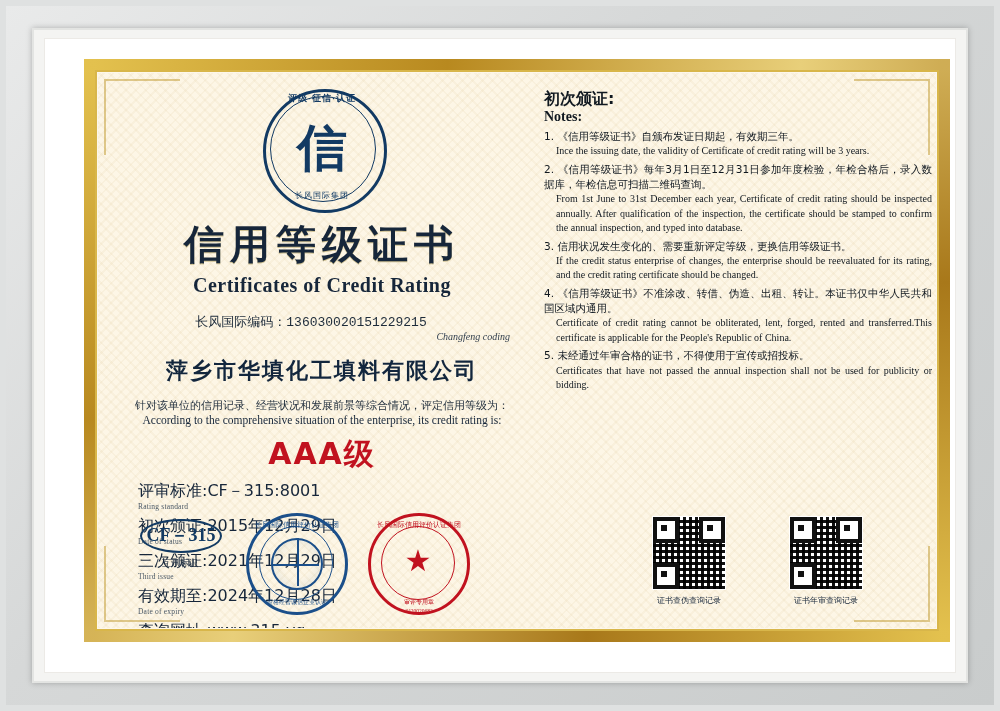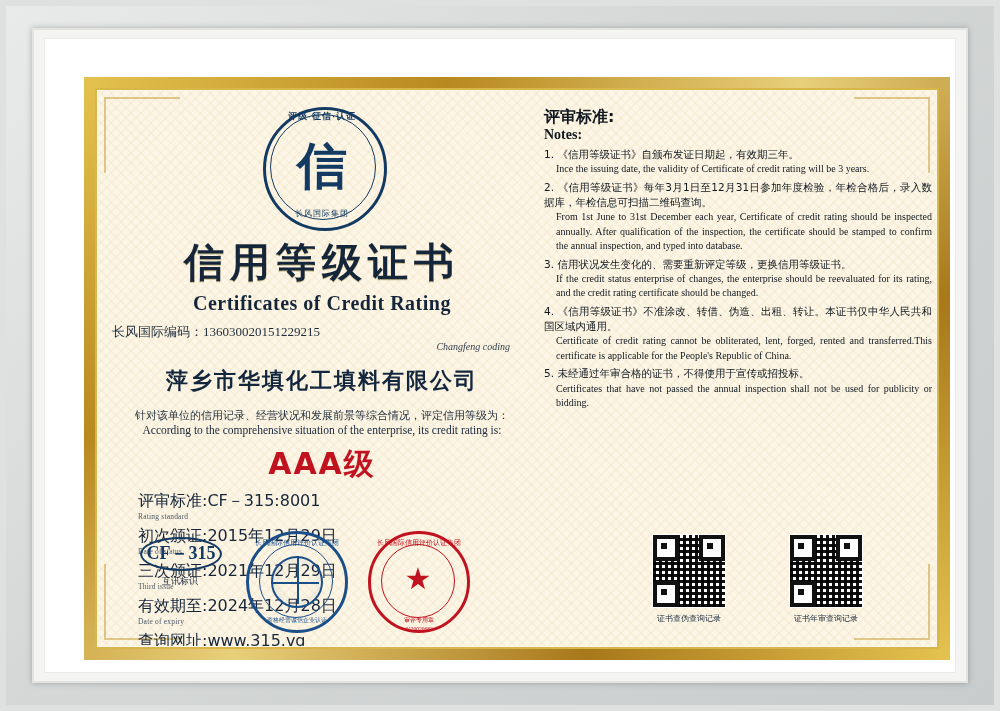--- a/index.html
+++ b/index.html
@@ -20,21 +20,21 @@
     background:#f4f4f2;
     box-shadow:inset 0 0 0 2px #e3e4e2, 0 0 6px rgba(0,0,0,.25);
   }
   #mat{
     position:absolute;left:12px;top:10px;right:12px;bottom:10px;
     background:#ffffff;
     box-shadow:inset 0 0 0 1px #eceae6;
   }
   
   #cert{
-    position:absolute;left:40px;top:39px;width:866px;height:583px;
+    position:absolute;left:40px;top:21px;width:866px;height:583px;
     background:#fdf7ea;
     box-sizing:border-box;
   }
   #cert .gold-border{
     position:absolute;left:0;top:0;right:0;bottom:0;
     border:11px solid #c9a227;
     border-image:linear-gradient(135deg,#e3c14e,#b8891f,#e8cf7a,#a8781a,#e3c14e) 1;
     box-sizing:border-box;
   }
   #cert .gold-border2{
@@ -93,22 +93,22 @@
     font-size:40px;font-weight:bold;letter-spacing:6px;
     color:#16263a;
     font-family:"DejaVu Sans", sans-serif;
     text-shadow:0 1px 0 #cfc193;
   }
   #title-en{
     margin-top:2px;font-size:20px;font-weight:bold;letter-spacing:.5px;
     color:#16263a;font-family:"Liberation Serif", serif;
   }
   #code-line{
-    margin-top:8px;text-align:left;padding-right:22px;
-    font-size:13px;color:#1d2b3a;font-family:Liberation Serif, serif;
+    margin-top:16px;text-align:center;padding-right:22px;
+    font-size:13px;color:#1d2b3a;font-family:Liberation Mono, monospace;
   }
   #code-en{
     text-align:right;padding-right:22px;font-size:10px;font-style:italic;color:#33404f;
   }
   #company{
     margin-top:14px;font-size:22px;font-weight:bold;letter-spacing:2px;
     color:#12263d;font-family:"DejaVu Sans", sans-serif;
   }
   .according-cn{
     margin-top:12px;font-size:11px;color:#1d2b3a;font-family:"DejaVu Sans", sans-serif;
@@ -283,21 +283,21 @@
                 <div class="inner"></div>
                 <div class="star">★</div>
                 <div class="txt-top">长风国际信用评价认证集团</div>
                 <div class="txt-bot">审评专用章</div>
                 <div style="position:absolute;left:0;bottom:-2px;width:96px;text-align:center;font-size:5.5px;">3420020682</div>
               </div>
             </div>
           </div>
 
           <div id="right">
-            <div id="notes-cn">评审标准:</div>
+            <div id="notes-cn">初次颁证:</div>
             <div id="notes-en">Notes:</div>
 
             <ol class="notes">
               <li>
                 <div class="n-cn">
                   <span class="n-num">1.</span>
                   <span>《信用等级证书》自颁布发证日期起，有效期三年。</span>
                 </div>
                 <div class="n-en">Ince the issuing date, the validity of Certificate of credit rating  will be 3 years.</div>
               </li>

